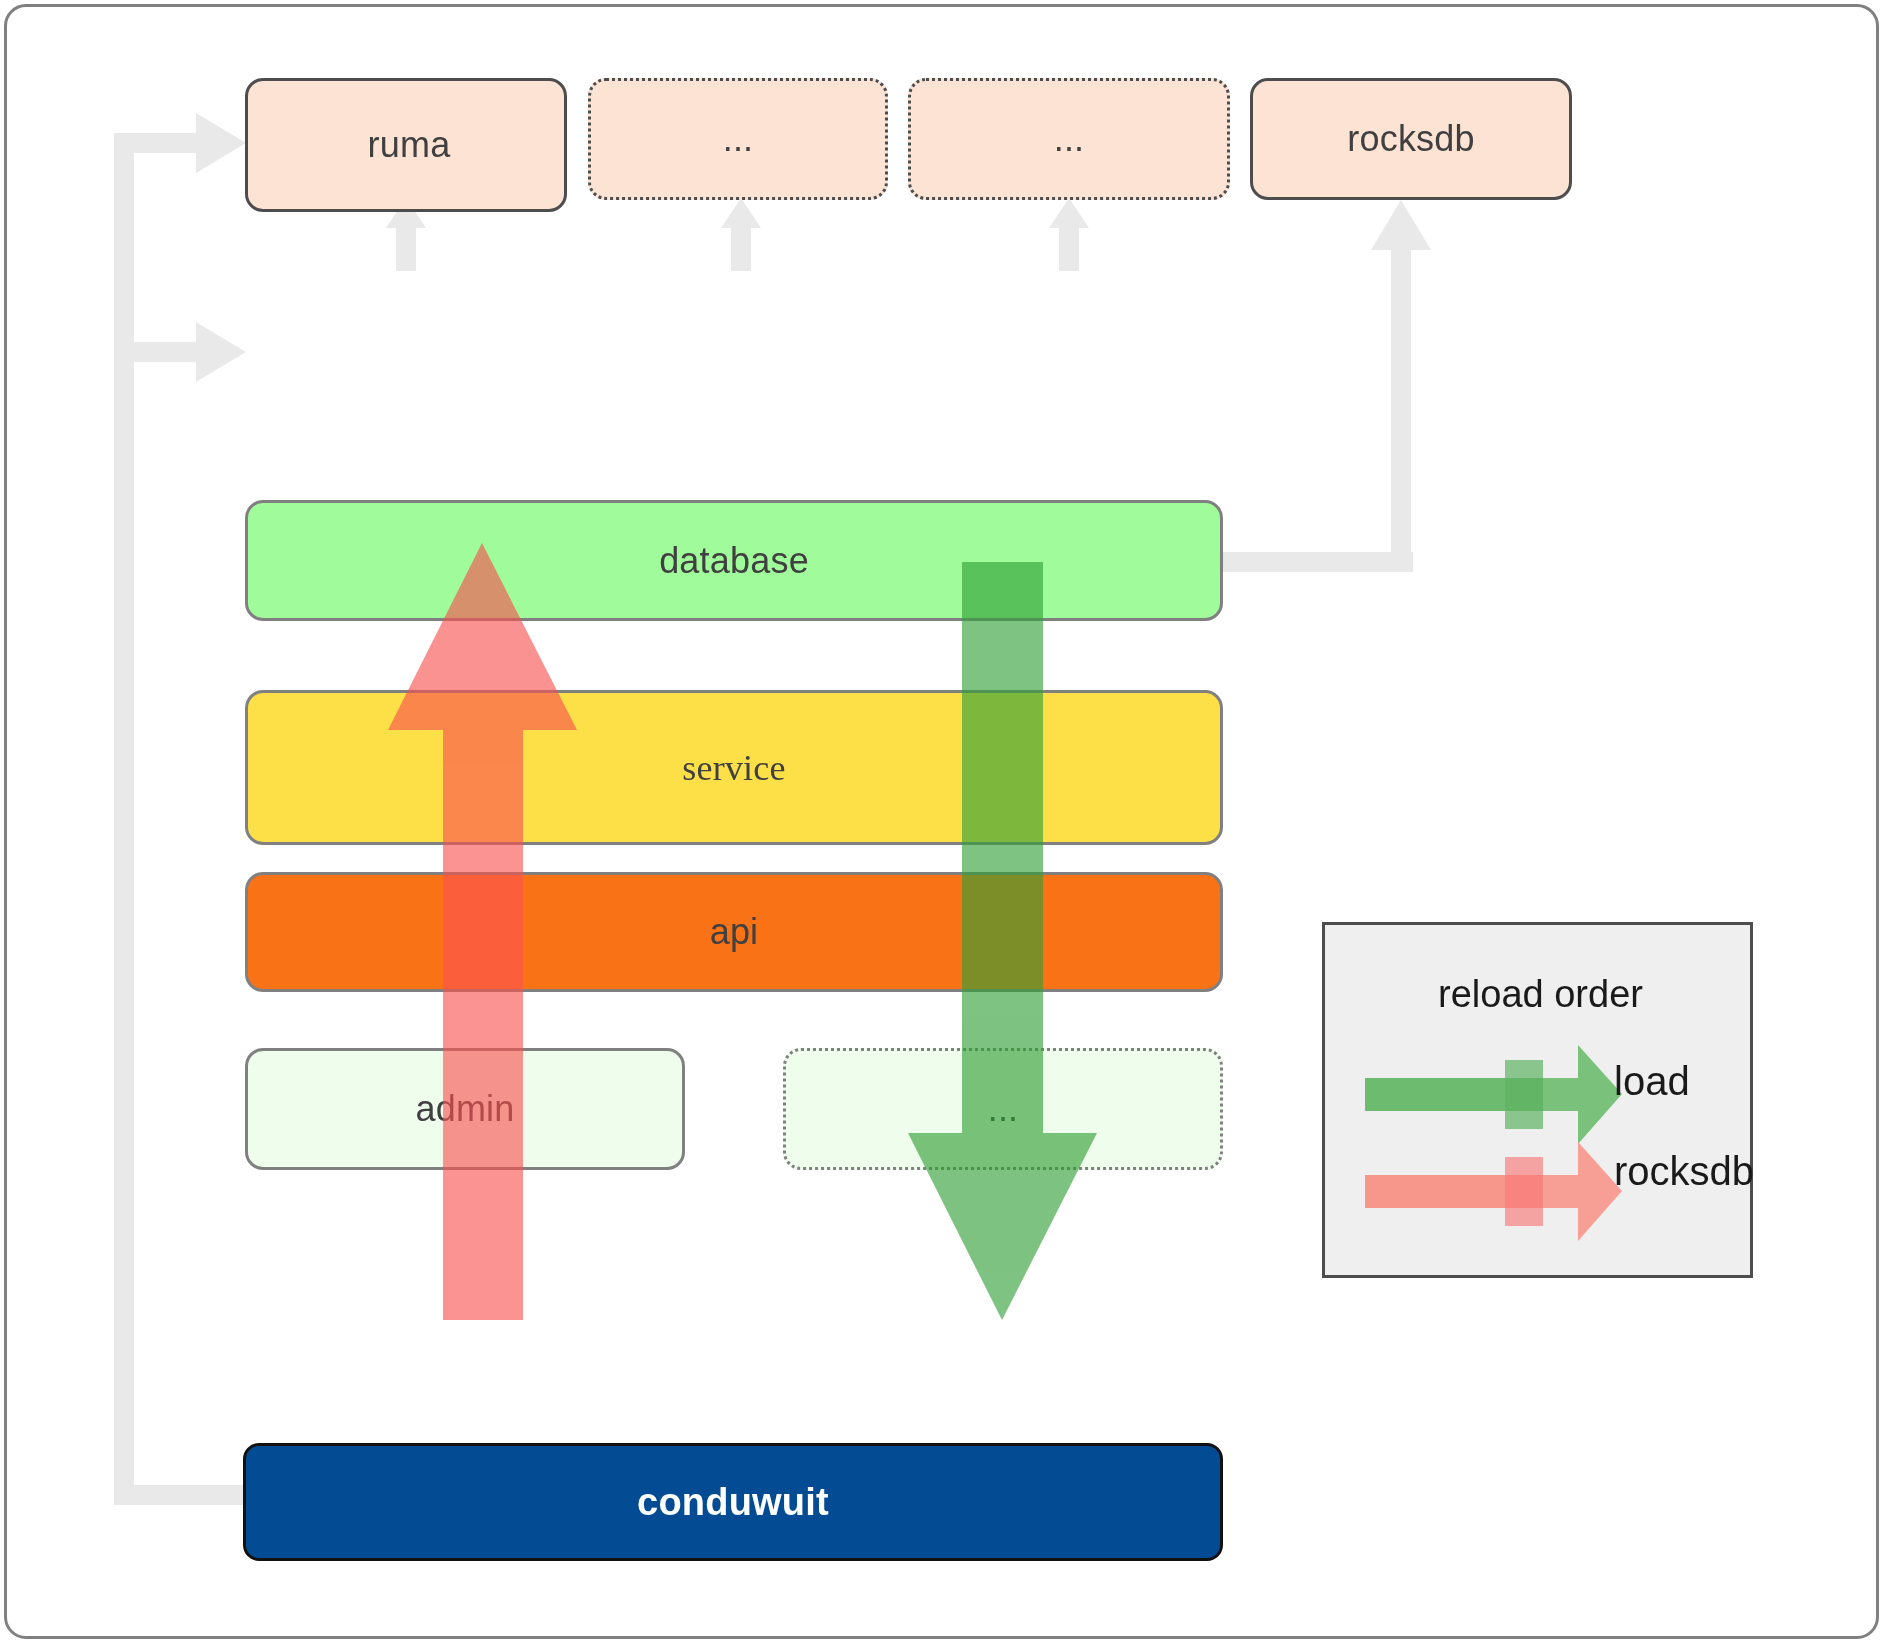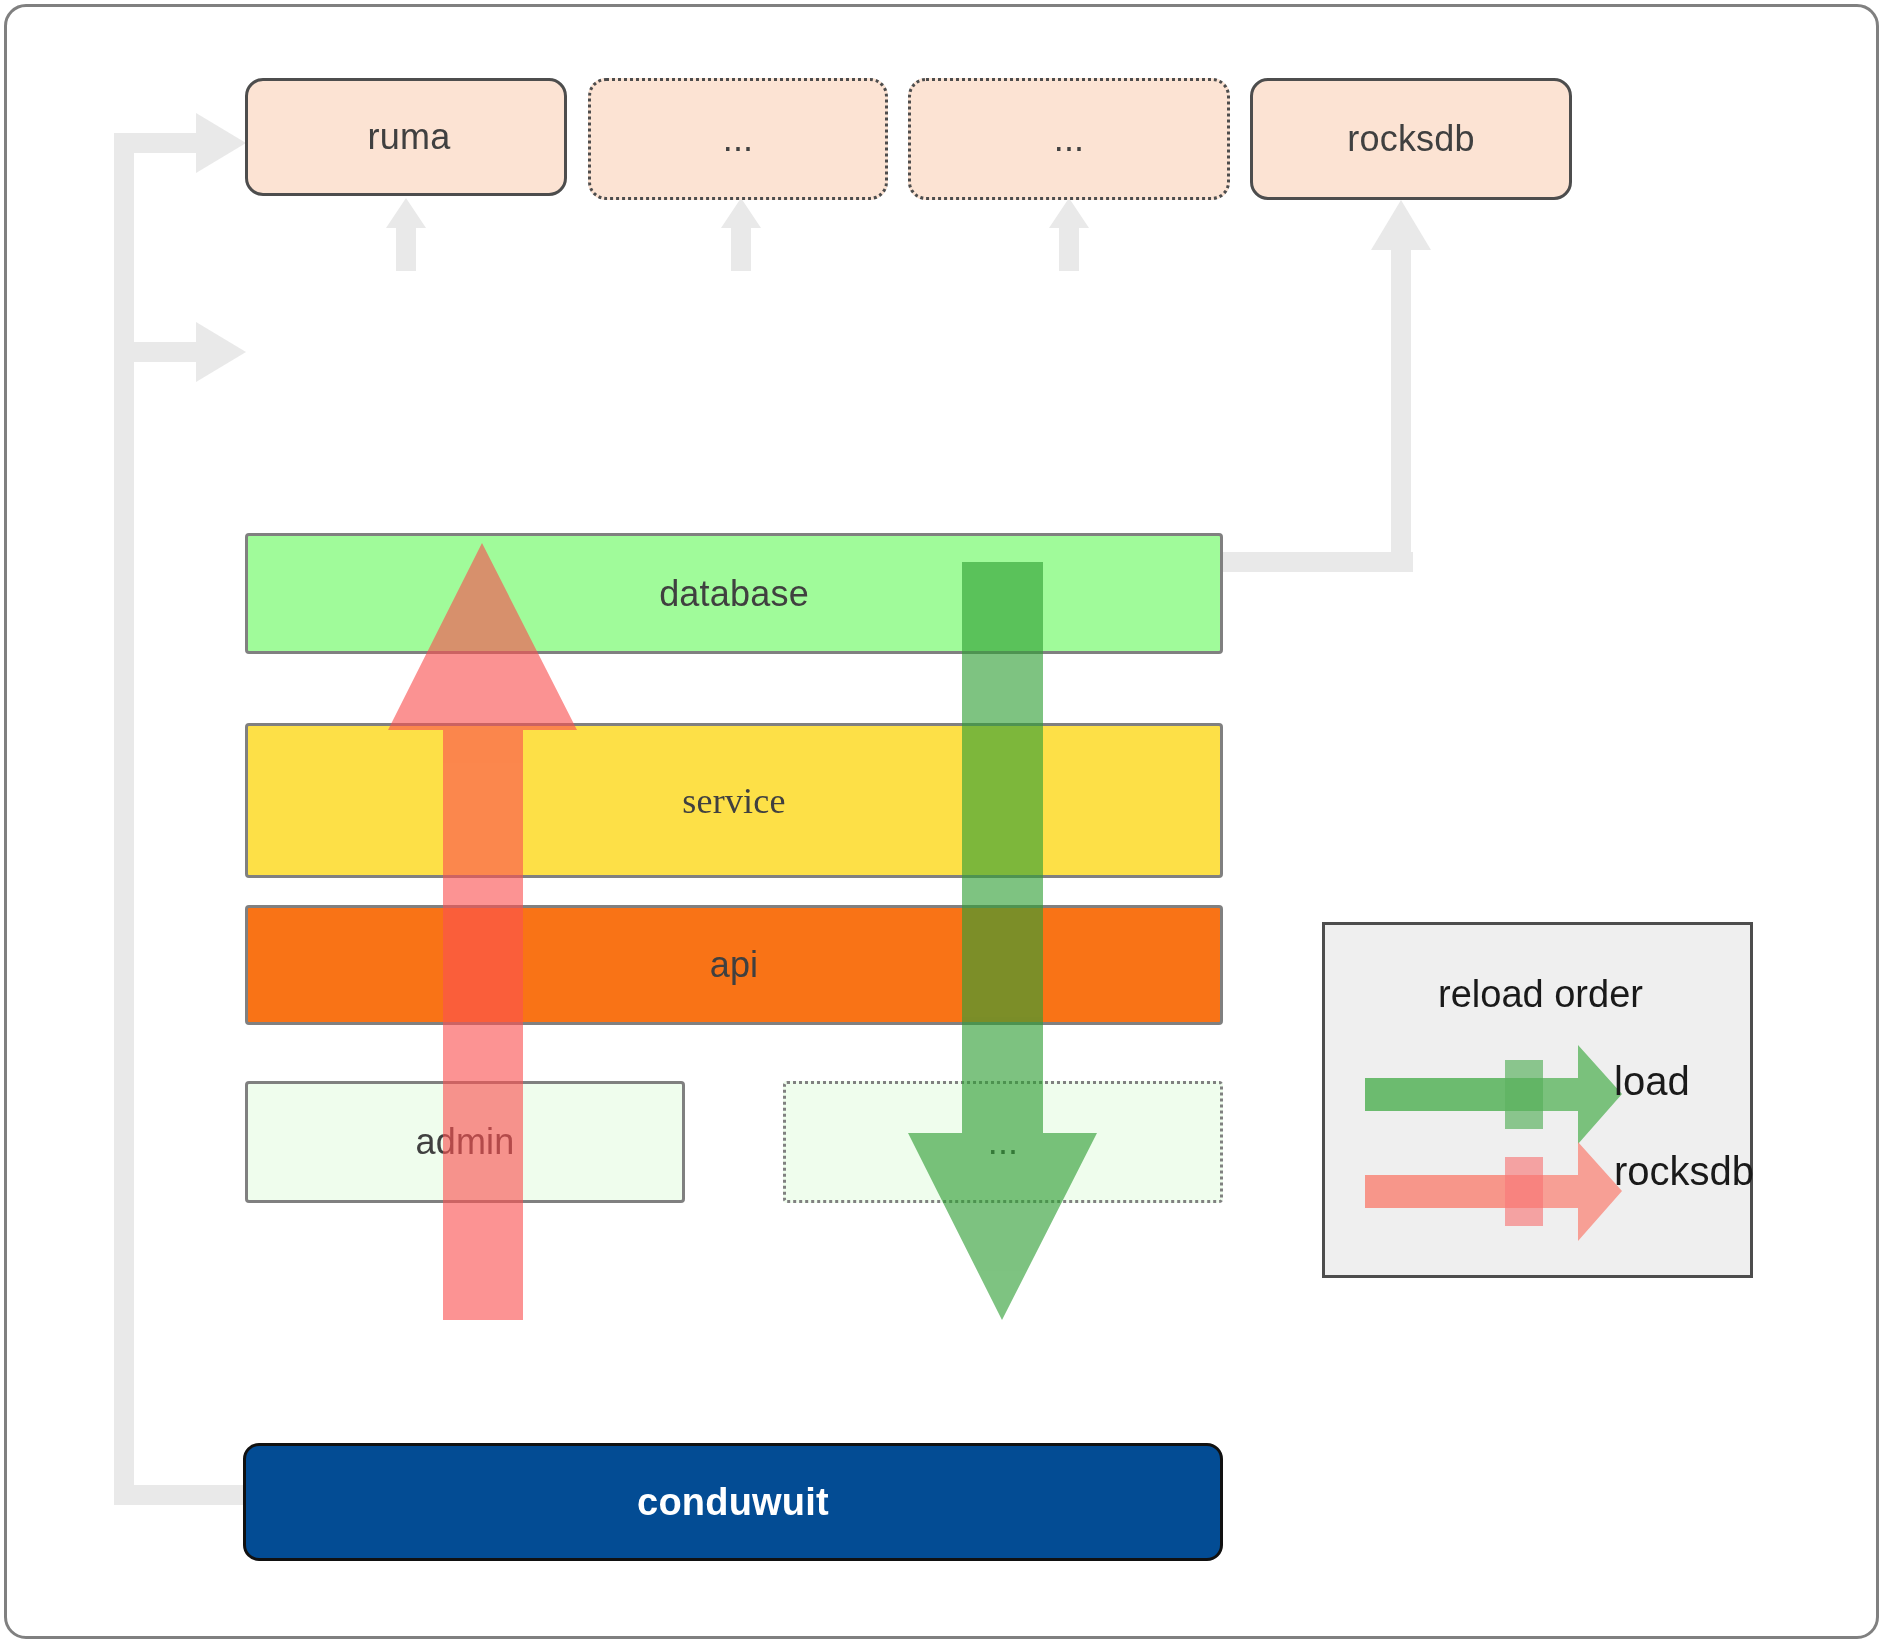--- a/index.html
+++ b/index.html
@@ -42,22 +42,21 @@
   .node.dep.dotted {
     border: 3px dotted #4d4d4d;
   }
   .node.core {
     background: #D6E8FB;
     border: 3px solid #808080;
     border-radius: 18px;
   }
   .node.layer {
     border: 3px solid #808080;
-    border-radius: 4px;
-    margin-top: 33px;
+    border-radius: 18px;
   }
   .node.layer.dotted { border: 3px dotted #808080; }
   .node.root {
     background: #034C94;
     border: 3px solid #111111;
     border-radius: 16px;
     color: #ffffff;
     font-weight: 700;
     font-size: 38px;
   }
@@ -124,21 +123,21 @@
     <g fill="#E9E9E9">
       <rect x="396" y="213" width="20" height="58"></rect>
       <polygon points="386,228 406,198 426,228"></polygon>
       <rect x="731" y="213" width="20" height="58"></rect>
       <polygon points="721,228 741,198 761,228"></polygon>
       <rect x="1059" y="213" width="20" height="58"></rect>
       <polygon points="1049,228 1069,198 1089,228"></polygon>
     </g>
   </svg>
 
-  <div class="node dep" style="left:245px; top:78px; width:322px; height:118px;padding-left:6px;">
+  <div class="node dep" style="left:245px; top:78px; width:322px; height:134px;padding-left:6px;">
     <span>ruma</span>
   </div>
   <div class="node dep dotted" style="left:588px; top:78px; width:300px; height:122px;">
     <span>...</span>
   </div>
   <div class="node dep dotted" style="left:908px; top:78px; width:322px; height:122px;">
     <span>...</span>
   </div>
   <div class="node dep" style="left:1250px; top:78px; width:322px; height:122px;">
     <span>rocksdb</span>

